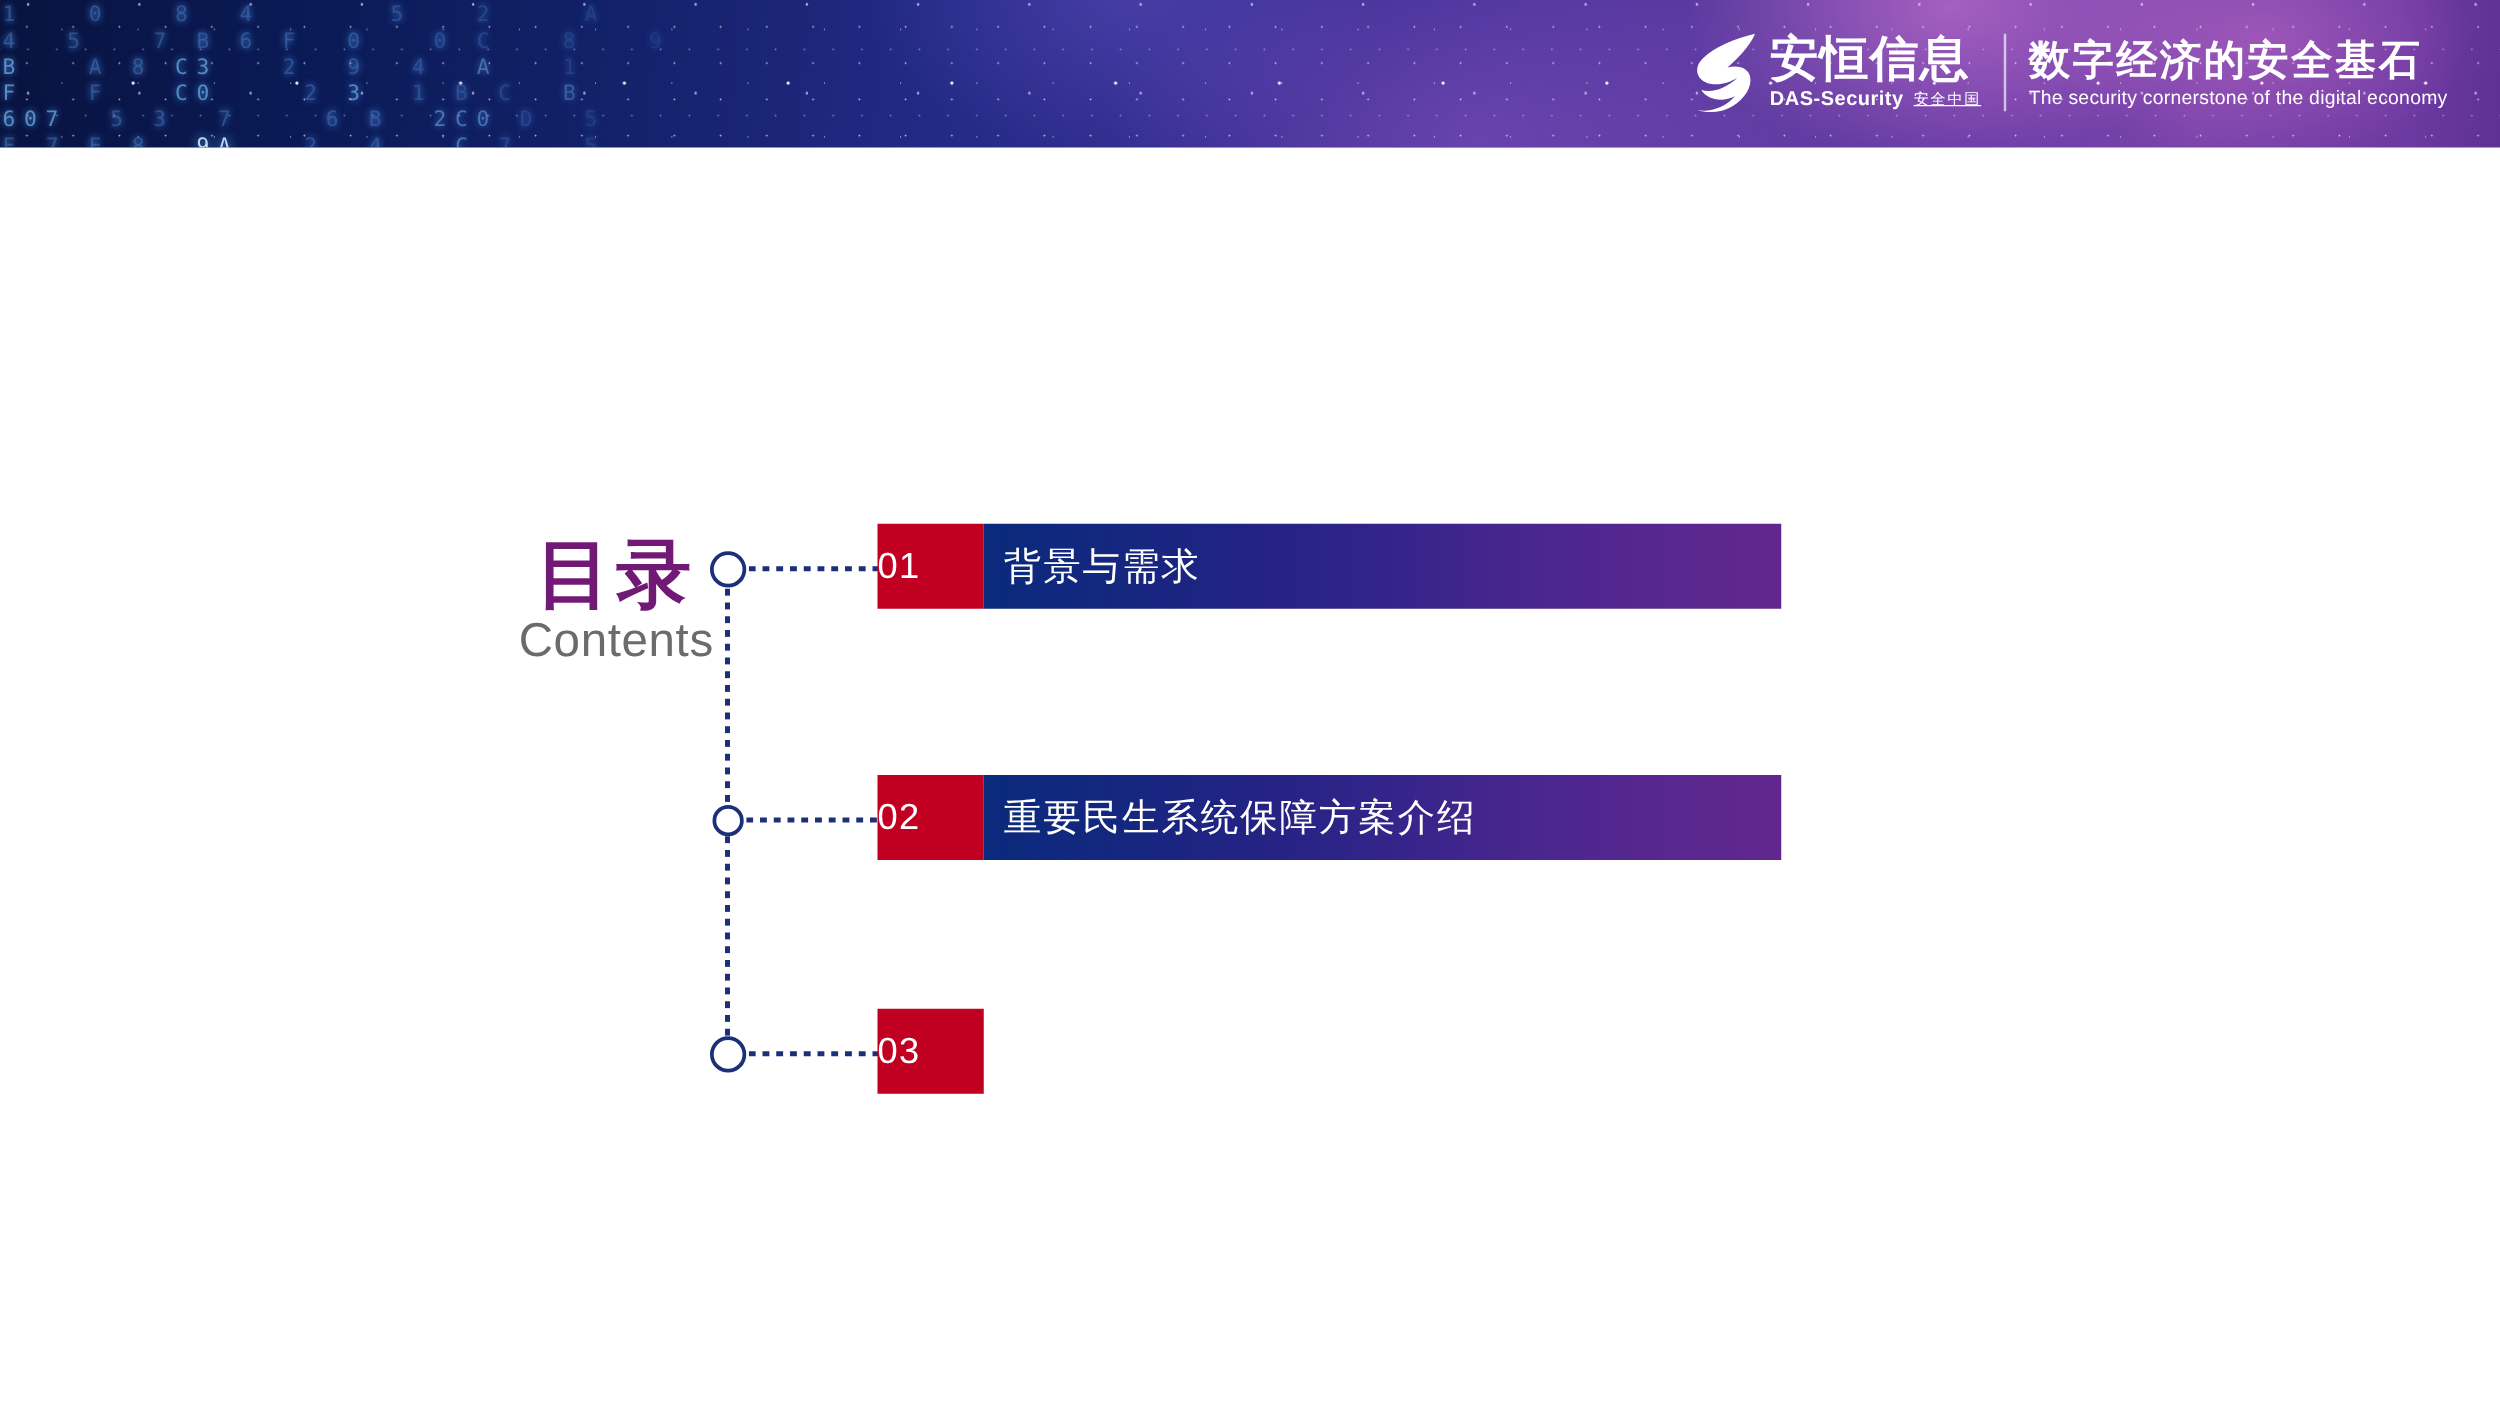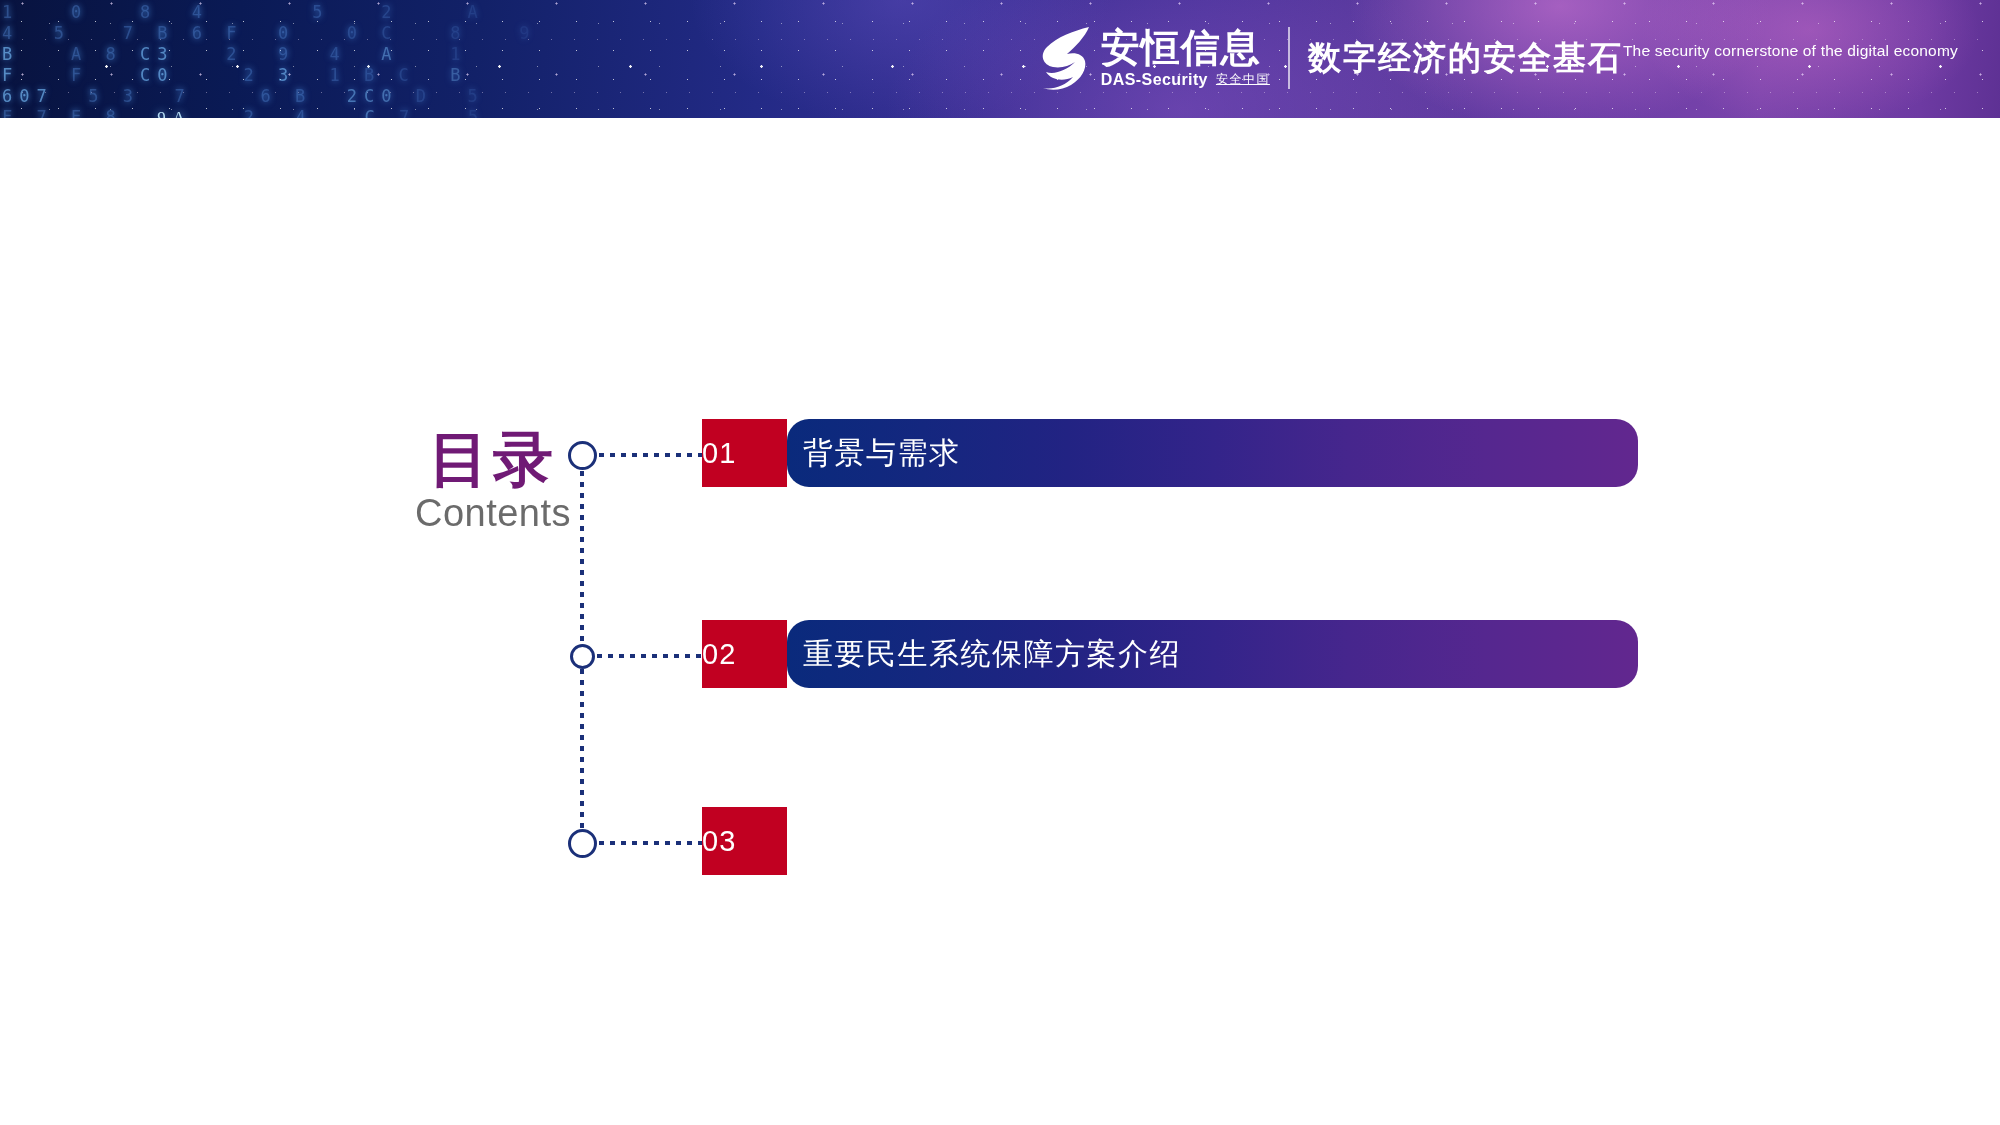--- a/index.html
+++ b/index.html
@@ -80,21 +80,21 @@
     font-size: 17px;
     letter-spacing: 7px;
     padding: 2px 0 0 2px;
     -webkit-mask-image: linear-gradient(to right, rgba(0,0,0,1) 0%, rgba(0,0,0,0.95) 38%, rgba(0,0,0,0.35) 70%, rgba(0,0,0,0) 100%);
     mask-image: linear-gradient(to right, rgba(0,0,0,1) 0%, rgba(0,0,0,0.95) 38%, rgba(0,0,0,0.35) 70%, rgba(0,0,0,0) 100%);
     pointer-events: none;
     text-shadow: 0 0 6px rgba(90,170,255,0.75);
   }
   .banner-hex .dim  { color: rgba(95,150,230,0.34); }
   .banner-hex .mid  { color: rgba(125,195,255,0.62); }
-  .banner-hex .hi   { color: rgba(195,235,255,0.95); text-shadow: 0 0 9px rgba(130,200,255,0.95); font-family: Liberation Serif, serif; }
+  .banner-hex .hi   { color: rgba(195,235,255,0.95); text-shadow: 0 0 9px rgba(130,200,255,0.95); }
 
   
   .logo {
     position: absolute;
     right: 42px;
     top: 16px;
     height: 84px;
     display: flex;
     align-items: center;
     gap: 0px;
@@ -138,21 +138,21 @@
   }
   .logo-divider {
     width: 2px;
     height: 62px;
     background: rgba(255,255,255,0.65);
     margin: 0 18px 0 2px;
     flex: none;
   }
   .logo-right {
     display: flex;
-    flex-direction: row;
+    flex-direction: column;
     justify-content: center;
   }
   .logo-slogan-cn {
     color: #ffffff;
     font-size: 33px;
     font-weight: bold;
     letter-spacing: 2px;
     line-height: 38px;
   }
   .logo-slogan-en {
@@ -238,35 +238,34 @@
     background: #C10021;
     color: #ffffff;
     font-size: 29px;
     display: flex;
     align-items: center;
     box-sizing: border-box;
     letter-spacing: 1px;
     flex: none;
   }
   .row-bar {
-    width: 851px;
+    width: 638px;
     background: linear-gradient(to right,
       #0a2a7c 0%,
       #14277f 16%,
       #222383 33%,
       #33248a 50%,
       #46268d 66%,
       #55278f 82%,
       #62278f 100%);
     display: flex;
     align-items: center;
     padding-left: 16px;
     box-sizing: border-box;
     flex: none;
-    border-radius: 22px;
   }
   .row-label {
     color: #ffffff;
     font-size: 30px;
     letter-spacing: 1.5px;
   }
 </style>
 </head>
 <body>
 

